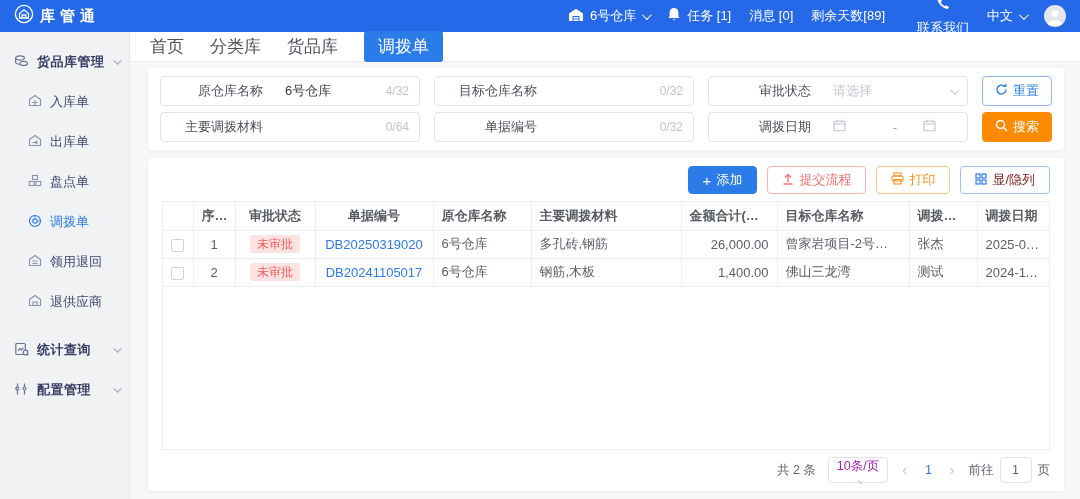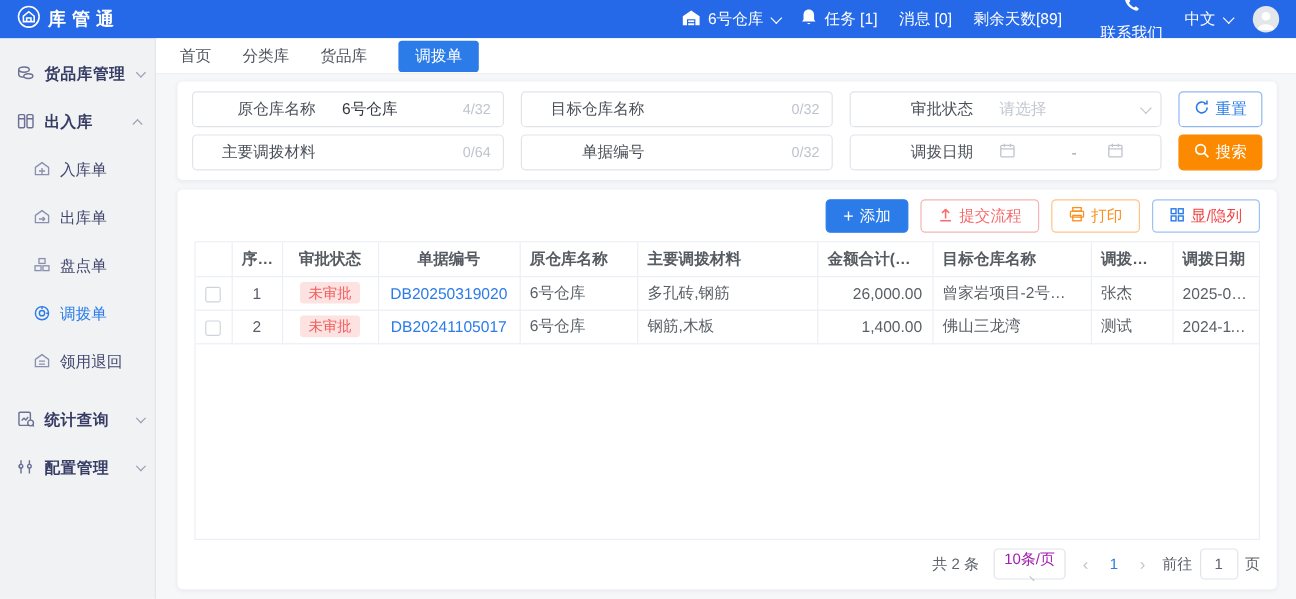--- a/index.html
+++ b/index.html
@@ -24,21 +24,21 @@
   .sgroup .glabel { flex:1; font-weight:bold; letter-spacing:0.5px; }
   .sgroup .chev { color:#9aa0b5; width:6px; height:6px; }
   .schild { display:flex; align-items:center; gap:8px; padding:11px 10px 11px 28px; color:#42486e; cursor:pointer; }
   .schild .sicon { color:#8a90ad; }
   .schild.active { color:#2b7ce9; }
   .schild.active .sicon { color:#2b7ce9; }
 
   .main { flex:1; display:flex; flex-direction:column; min-width:0; background:#f6f7f9; }
 
   
-  .tabbar { height:30px; background:#fff; display:flex; align-items:center; gap:26px; padding:0 20px; font-size:13px; color:#4d525c; border-bottom:1px solid #eceef1; flex:0 0 30px; }
+  .tabbar { height:30px; background:#fff; display:flex; align-items:center; gap:26px; padding:0 20px; font-size:17px; color:#4d525c; border-bottom:1px solid #eceef1; flex:0 0 30px; }
   .tab { cursor:pointer; padding:4px 0; }
   .tab.active { background:#2b7ce9; color:#fff; padding:4px 14px; border-radius:3px; }
 
   
   .content { flex:1; padding:6px 16px 8px 18px; display:flex; flex-direction:column; min-height:0; }
   .card { background:#fff; border-radius:4px; box-shadow:0 1px 4px rgba(30,40,70,0.06); }
 
   .filter-card { padding:8px 12px; }
   .frow { display:flex; align-items:center; gap:14px; }
   .frow + .frow { margin-top:6px; }
@@ -56,21 +56,21 @@
   .btn { display:flex; align-items:center; justify-content:center; gap:5px; height:30px; border-radius:4px; font-size:13px; cursor:pointer; border:1px solid transparent; padding:0 4px; white-space:nowrap; background:#fff; font-family:inherit; }
   .btn-reset { border-color:#8fb8f2; color:#2b7ce9; width:70px; }
   .btn-search { background:#fc8a00; color:#fff; width:70px; border-color:#fc8a00; }
 
   .table-card { margin-top:8px; flex:1; padding:8px 14px; display:flex; flex-direction:column; min-height:0; }
   .toolbar { display:flex; justify-content:flex-end; gap:10px; }
   .tbtn { height:28px; padding:0 14px; }
   .btn-add { background:#2b7ce9; color:#fff; border-color:#2b7ce9; }
   .btn-submit { border-color:#f6b4b4; color:#f56c6c; }
   .btn-print { border-color:#fec488; color:#fb8f1d; }
-  .btn-cols { border-color:#9cc2f3; color:#ef4444; }
+  .btn-cols { border-color:#9cc2f3; color:#7f1d1d; }
 
   .tablewrap { margin-top:7px; border:1px solid #ebeef5; height:257px; overflow:hidden; }
   table { width:100%; border-collapse:collapse; table-layout:fixed; font-size:13px; color:#5a5f66; }
   th, td { border-right:1px solid #ebeef5; border-bottom:1px solid #ebeef5; height:28px; padding:0 8px; overflow:hidden; white-space:nowrap; text-overflow:ellipsis; font-weight:normal; }
   th:last-child, td:last-child { border-right:none; }
   th { color:#575c63; font-weight:bold; background:#fff; }
   .al-c { text-align:center;margin-top:19px; }
   .al-r { text-align:right; }
   .al-l { text-align:left; }
   .cb { display:inline-block; width:13px; height:13px; border:1px solid #cfd4dc; border-radius:2px; background:#fff; vertical-align:middle; cursor:pointer; }
@@ -157,31 +157,20 @@
           <svg width="15" height="14" viewBox="0 0 15 14" fill="none" stroke="currentColor" stroke-width="1.2">
             <ellipse cx="6" cy="4" rx="4.4" ry="2.2"></ellipse>
             <path d="M1.6 4 V8 C1.6 9.2 3.6 10.2 6 10.2"></path>
             <ellipse cx="9.6" cy="9.4" rx="3.8" ry="2"></ellipse>
           </svg>
         </span>
         <span class="glabel">货品库管理</span>
         <span class="chev"></span>
       </div>
 
-      <div class="sgroup">
-        <span class="icon-svg" style="color:#6b7194;">
-          <svg width="15" height="14" viewBox="0 0 15 14" fill="none" stroke="currentColor" stroke-width="1.2">
-            <rect x="1.5" y="1.5" width="5" height="11" rx="1"></rect>
-            <rect x="8.5" y="1.5" width="5" height="11" rx="1"></rect>
-            <path d="M1.5 5 H6.5 M8.5 5 H13.5"></path>
-          </svg>
-        </span>
-        <span class="glabel">出入库</span>
-        <span class="chev up"></span>
-      </div>
 
       <div class="schild">
         <span class="sicon icon-svg">
           <svg width="14" height="13" viewBox="0 0 14 13" fill="none" stroke="currentColor" stroke-width="1.1">
             <path d="M1.5 5.5 L7 1.5 L12.5 5.5 V11.5 H1.5 Z"></path>
             <path d="M4.5 8.5 H9.5 M7 6 V11"></path>
           </svg>
         </span>
         <span>入库单</span>
       </div>
@@ -215,20 +204,29 @@
         <span>调拨单</span>
       </div>
       <div class="schild">
         <span class="sicon icon-svg">
           <svg width="14" height="13" viewBox="0 0 14 13" fill="none" stroke="currentColor" stroke-width="1.1">
             <path d="M1.5 5.5 L7 1.5 L12.5 5.5 V11.5 H1.5 Z"></path>
             <path d="M4.5 7 H9.5 M4.5 9.5 H9.5"></path>
           </svg>
         </span>
         <span>领用退回</span>
+      </div>
+      <div class="schild">
+        <span class="sicon icon-svg">
+          <svg width="14" height="13" viewBox="0 0 14 13" fill="none" stroke="currentColor" stroke-width="1.1">
+            <path d="M1.5 5.5 L7 1.5 L12.5 5.5 V11.5 H1.5 Z"></path>
+            <path d="M5 11.5 V8 H9 V11.5"></path>
+          </svg>
+        </span>
+        <span>退供应商</span>
       </div>
 
       <div class="sgroup" style="margin-top:8px;">
         <span class="icon-svg" style="color:#6b7194;">
           <svg width="15" height="14" viewBox="0 0 15 14" fill="none" stroke="currentColor" stroke-width="1.2">
             <rect x="1.8" y="1.5" width="9.5" height="11" rx="1"></rect>
             <path d="M4 8.5 L6 6.5 L7.5 8 L9.5 5.5"></path>
             <circle cx="11.5" cy="10.5" r="2.4" fill="#f1f2f4"></circle>
             <path d="M13 12.2 L14.2 13.4"></path>
           </svg>

